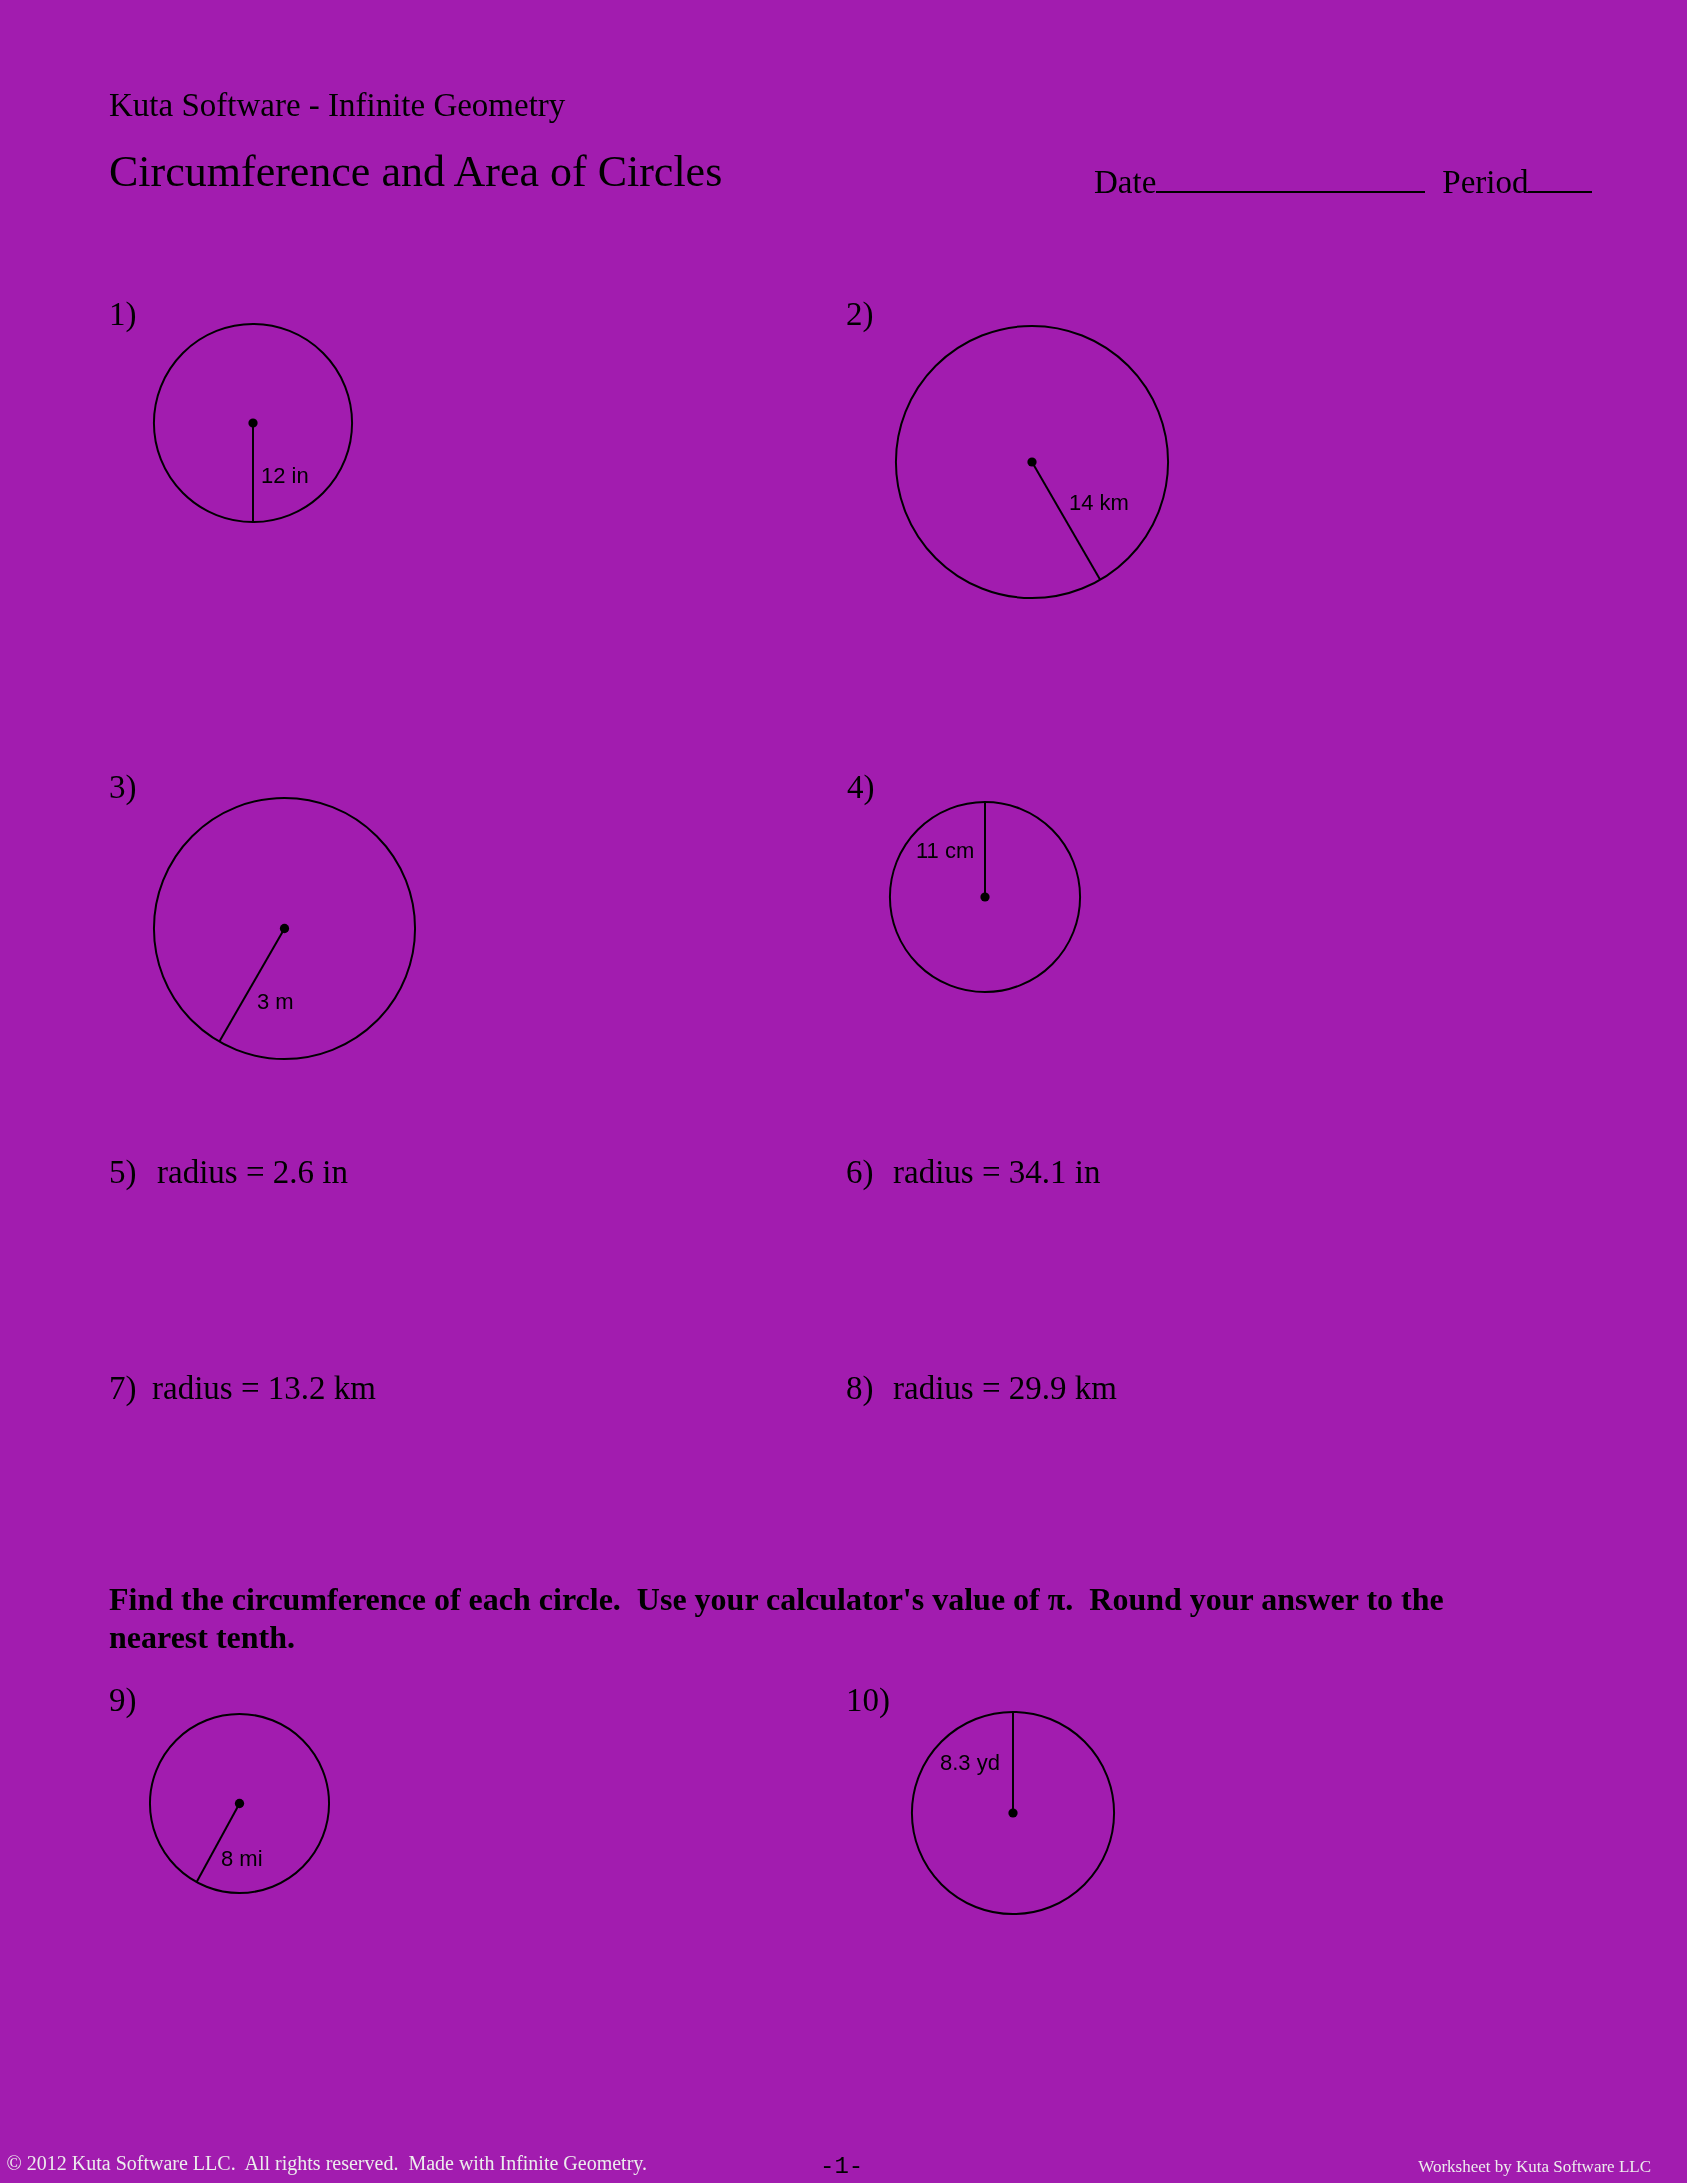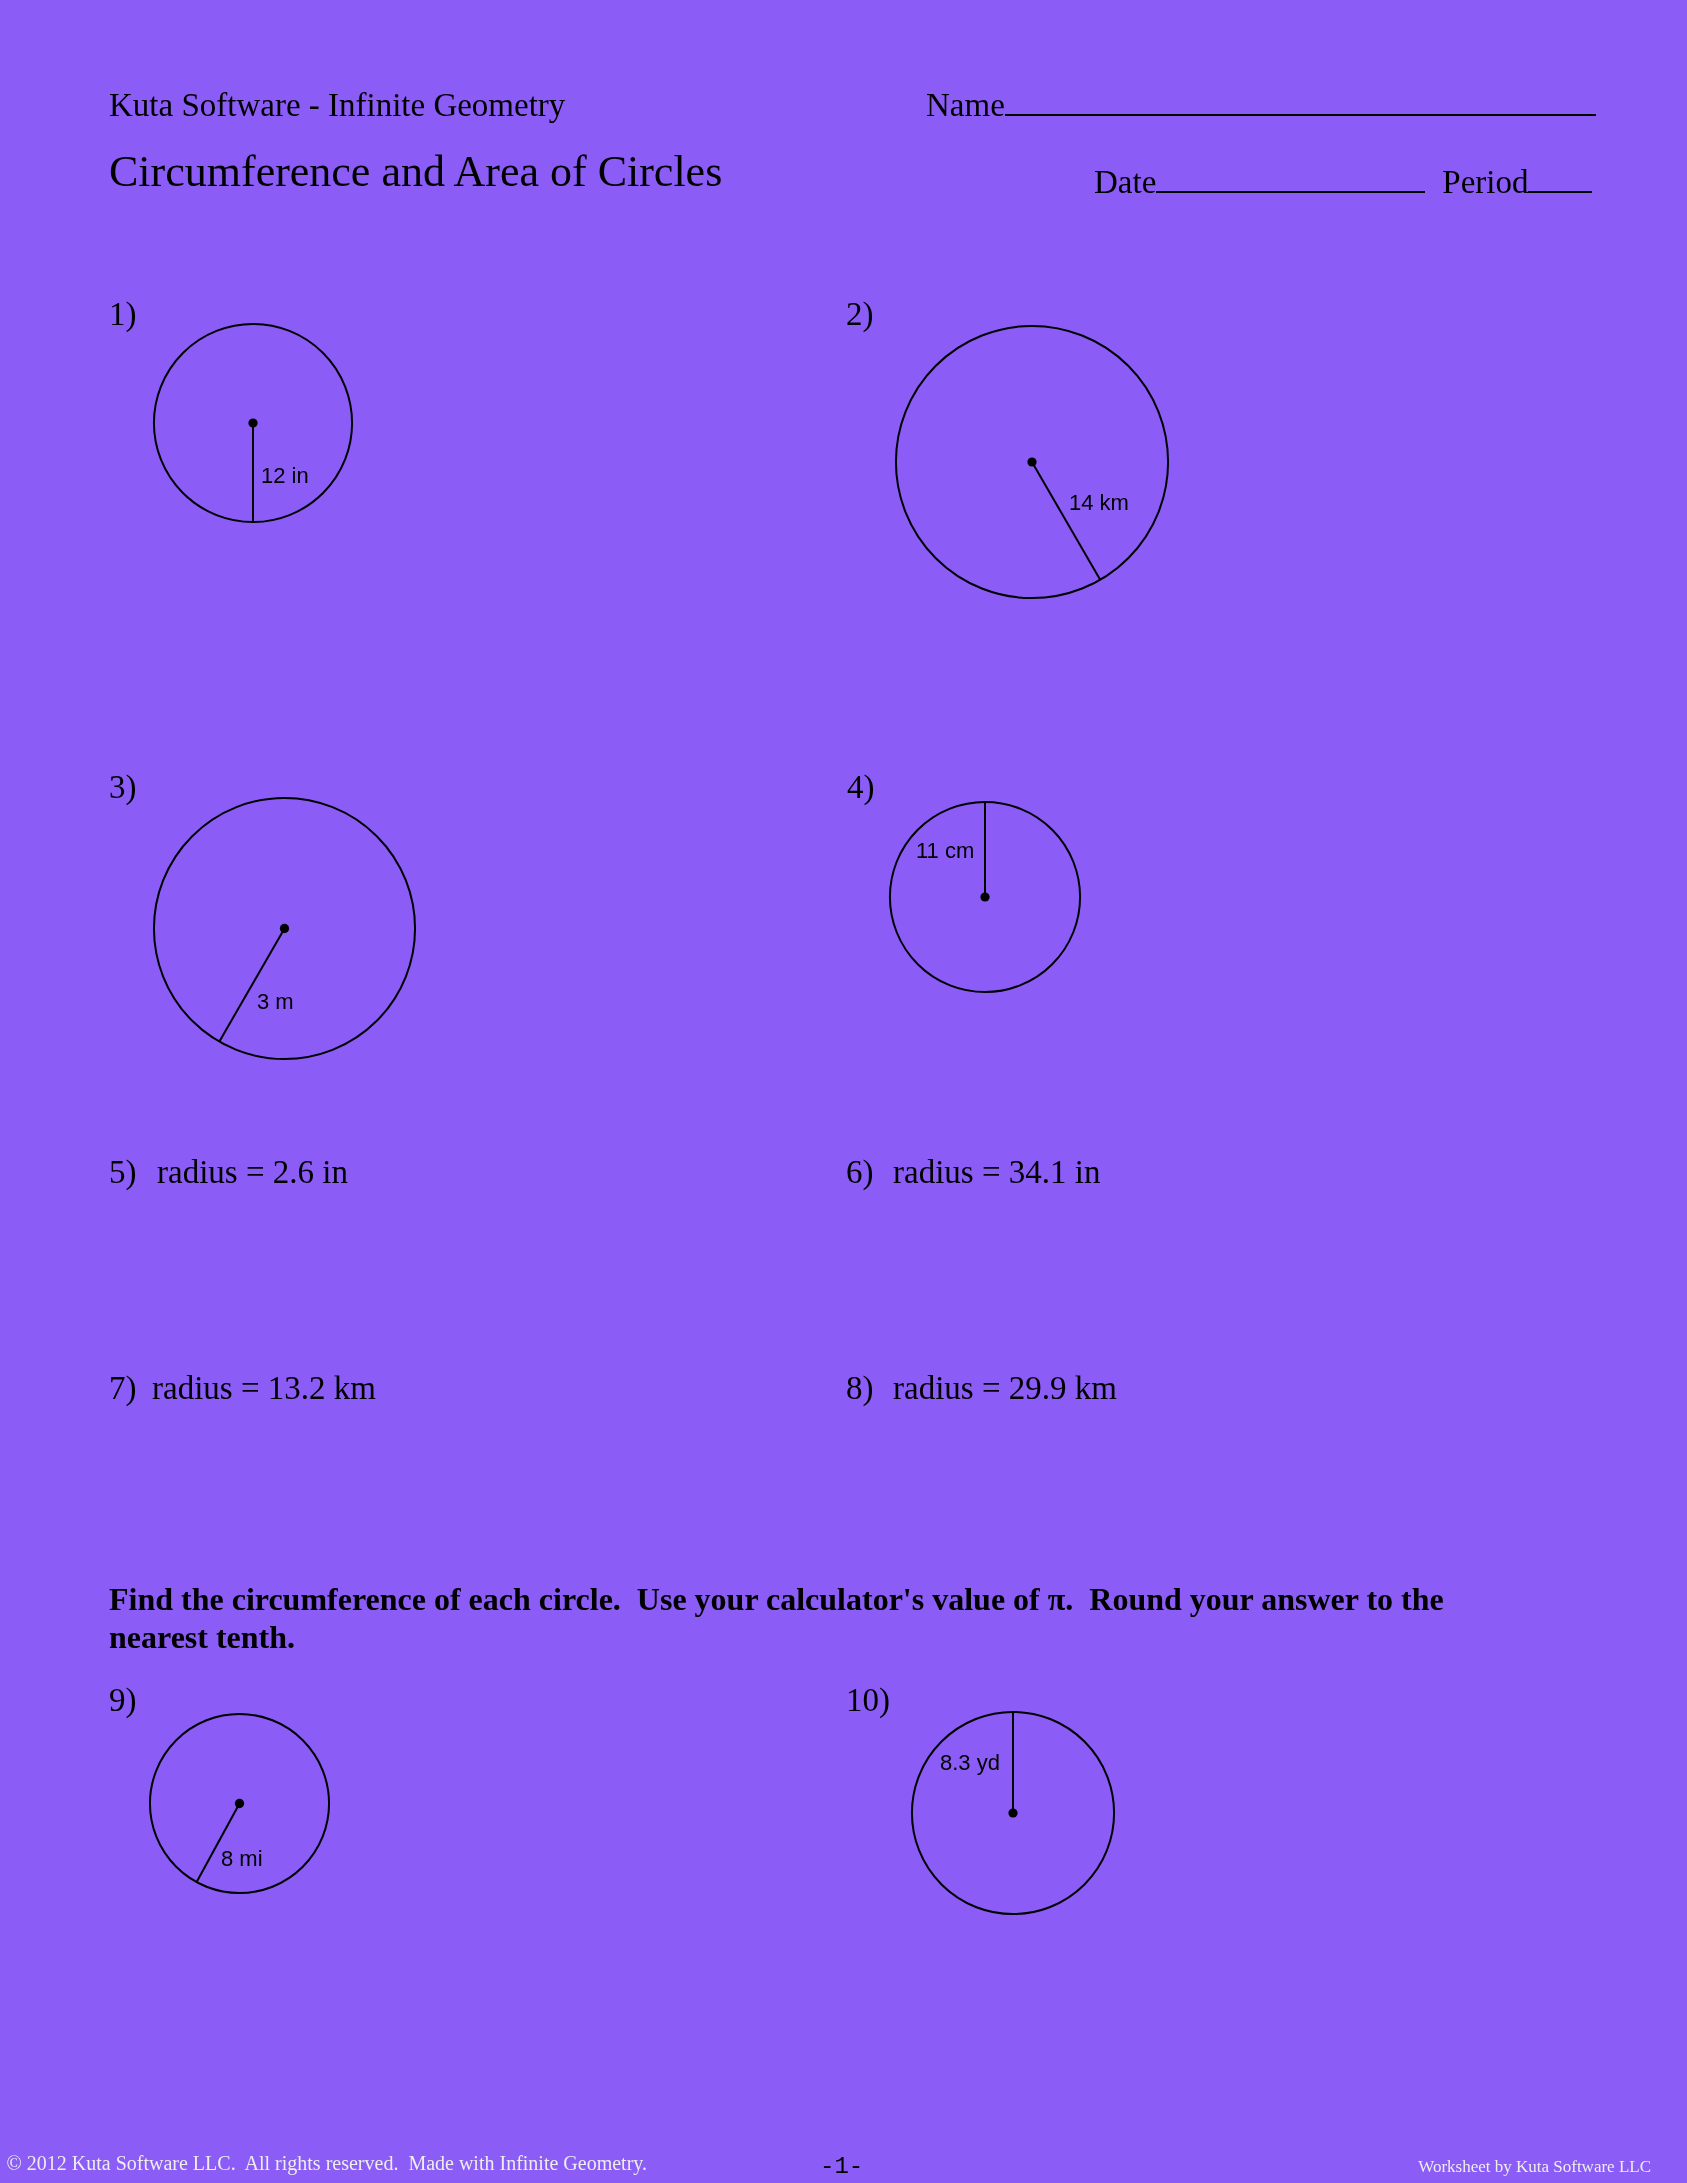--- a/index.html
+++ b/index.html
@@ -1,19 +1,19 @@
 <!DOCTYPE html>
 <html style="font-size:10.6px"><head>
 <meta charset="utf-8">
 <style>
   html,body{margin:0;padding:0;background:#888;}
   #page{
     position:relative;
     width:1687px;height:2183px;
-    background:#8b5cf6;
+    background:#a21caf;
     font-family:"Liberation Serif", serif;
     color:#000;
     overflow:hidden;
   }
   .abs{position:absolute;white-space:pre;line-height:1.12;}
   .serif{font-family:"Liberation Serif", serif;}
   .mono{font-family:"Liberation Mono", monospace;}
   .hdr{font-size:33px;}
   .title{font-size:44px;}
   .instr{font-size:32px;font-weight:bold;line-height:38px;}
@@ -28,21 +28,20 @@
   .footer-credit{font-size:17px;}
   .footer-page{font-size:24px;}
 </style>
 </head>
 <body>
 
 <div id="page">
 
   <div class="abs serif hdr" style="left:109px;top:87px;">Kuta Software - Infinite Geometry</div>
 
-  <div class="abs serif hdr" style="left:926px;top:87px;"><span>Name</span><span class="blank" style="width:591px;"></span></div>
 
   <div class="abs serif title" style="left:109px;top:147px;text-align:right;">Circumference and Area of Circles</div>
 
   <div class="abs serif hdr" style="left:1094px;top:164px;"><span>Date</span><span class="blank" style="width:269px;"></span><span style="margin-left:17px;">Period</span><span class="blank" style="width:64px;"></span></div>
 
 
   <div class="abs serif pnum" style="left:109px;top:296px;">1)</div>
   <div class="fig" style="left:146px;top:316px;">
     <svg width="214" height="214" viewBox="0 0 324 324">
       <circle cx="162" cy="162" r="150" fill="none" stroke="#000" stroke-width="3"></circle>

